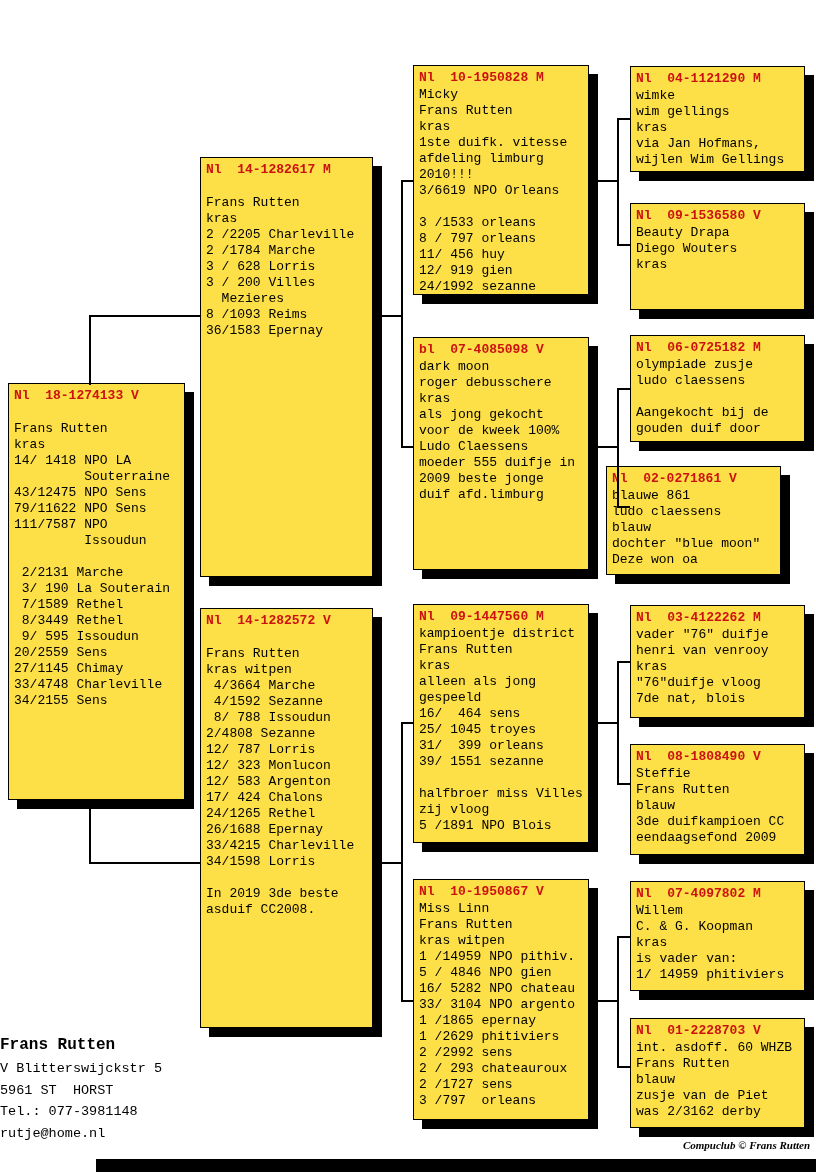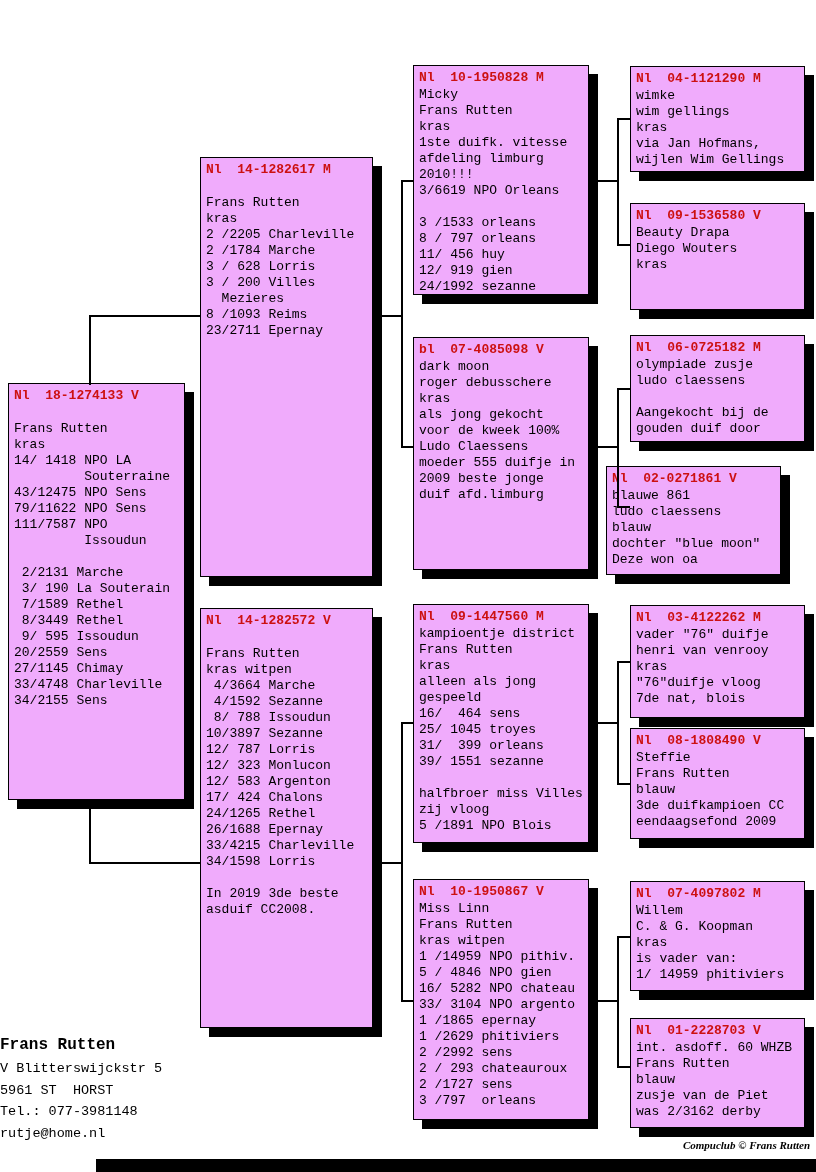--- a/index.html
+++ b/index.html
@@ -1,20 +1,20 @@
 <!DOCTYPE html>
 <html style="--ring-red: #cc1111;"><head>
 <meta charset="utf-8">
 <style>
   html,body{margin:0;padding:0;background:#fff;}
   .stage{position:relative;width:816px;height:1172px;background:#fff;overflow:hidden;
          font-family:"Liberation Mono",monospace;color:#000;}
   .title{position:absolute;top:8px;left:0;width:792px;text-align:center;
          font-family:"Liberation Sans",sans-serif;font-size:23px;white-space:pre;}
-  .pbox{position:absolute;background:#f0abfc;border:1.5px solid #000;box-sizing:border-box;
+  .pbox{position:absolute;background:#fde047;border:1.5px solid #000;box-sizing:border-box;
         box-shadow:9px 9px 0 #000;padding:2px 0 0 5px;overflow:hidden;}
   .ring{color:var(--ring-red,#cc1111);font-weight:bold;font-size:13px;line-height:19px;white-space:pre;}
   .pline{font-size:13px;line-height:16px;white-space:pre;}
   .ln{position:absolute;background:#000;}
   .owner{position:absolute;left:0;top:1033px;}
   .owner-name{font-weight:bold;font-size:16px;line-height:25px;white-space:pre;}
   .owner-line{font-size:13.5px;line-height:21.5px;white-space:pre;}
   .credit{position:absolute;right:6px;top:1139px;font-family:"Liberation Serif",serif;
           font-style:italic;font-weight:bold;font-size:11px;white-space:pre;}
   .bottombar{position:absolute;left:96px;top:1159px;width:720px;height:13px;background:#000;}
@@ -55,33 +55,33 @@
     <div>
         <div class="pline">&nbsp;</div>
         <div class="pline">Frans Rutten</div>
         <div class="pline">kras</div>
         <div class="pline">2 /2205 Charleville</div>
         <div class="pline">2 /1784 Marche</div>
         <div class="pline">3 / 628 Lorris</div>
         <div class="pline">3 / 200 Villes</div>
         <div class="pline">  Mezieres</div>
         <div class="pline">8 /1093 Reims</div>
-        <div class="pline">23/2711 Epernay</div>
+        <div class="pline">36/1583 Epernay</div>
       </div>
   </div>
   <div class="pbox" style="left:200px;top:608px;width:173px;height:420px">
     <div class="ring">Nl  14-1282572 V</div>
     <div>
         <div class="pline">&nbsp;</div>
         <div class="pline">Frans Rutten</div>
         <div class="pline">kras witpen</div>
         <div class="pline"> 4/3664 Marche</div>
         <div class="pline"> 4/1592 Sezanne</div>
         <div class="pline"> 8/ 788 Issoudun</div>
-        <div class="pline">10/3897 Sezanne</div>
+        <div class="pline">2/4808 Sezanne</div>
         <div class="pline">12/ 787 Lorris</div>
         <div class="pline">12/ 323 Monlucon</div>
         <div class="pline">12/ 583 Argenton</div>
         <div class="pline">17/ 424 Chalons</div>
         <div class="pline">24/1265 Rethel</div>
         <div class="pline">26/1688 Epernay</div>
         <div class="pline">33/4215 Charleville</div>
         <div class="pline">34/1598 Lorris</div>
         <div class="pline">&nbsp;</div>
         <div class="pline">In 2019 3de beste</div>
@@ -199,21 +199,21 @@
   <div class="pbox" style="left:630px;top:605px;width:175px;height:113px">
     <div class="ring">Nl  03-4122262 M</div>
     <div>
         <div class="pline">vader "76" duifje</div>
         <div class="pline">henri van venrooy</div>
         <div class="pline">kras</div>
         <div class="pline">"76"duifje vloog</div>
         <div class="pline">7de nat, blois</div>
       </div>
   </div>
-  <div class="pbox" style="left:630px;top:728px;width:175px;height:111px">
+  <div class="pbox" style="left:630px;top:744px;width:175px;height:111px">
     <div class="ring">Nl  08-1808490 V</div>
     <div>
         <div class="pline">Steffie</div>
         <div class="pline">Frans Rutten</div>
         <div class="pline">blauw</div>
         <div class="pline">3de duifkampioen CC</div>
         <div class="pline">eendaagsefond 2009</div>
       </div>
   </div>
   <div class="pbox" style="left:630px;top:881px;width:175px;height:110px">

